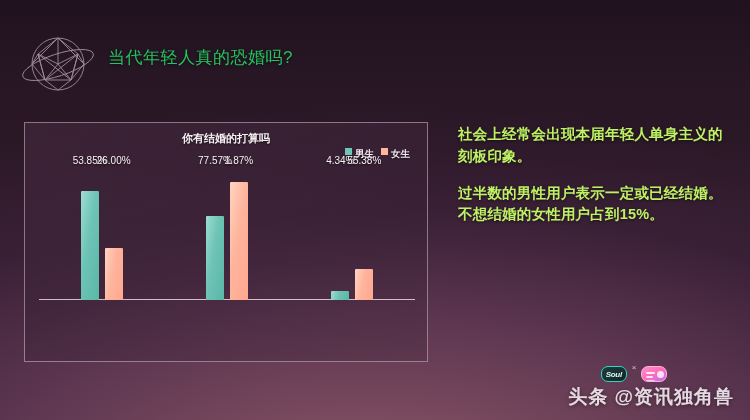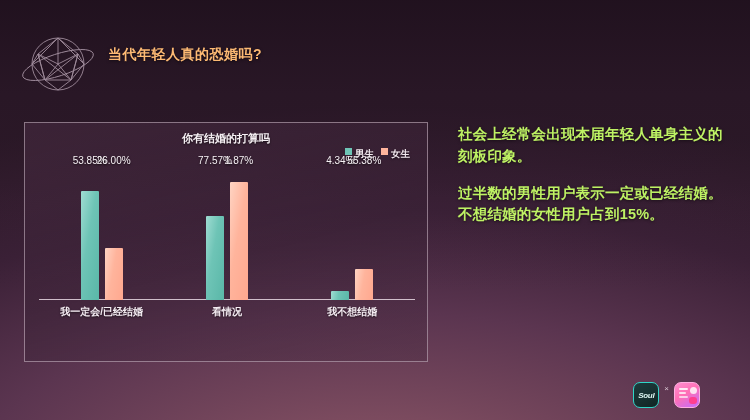--- a/index.html
+++ b/index.html
@@ -18,21 +18,21 @@
   }
   #bg-tint {
     position:absolute; inset:0;
     background:linear-gradient(180deg, rgba(32,17,30,0.92) 0%, rgba(40,22,38,0.55) 22%, rgba(58,32,52,0.12) 48%, rgba(0,0,0,0) 70%);
   }
   
   #header { position:absolute; left:0; top:0; width:750px; height:108px; }
   #globe-logo { position:absolute; left:16px; top:24px; width:84px; height:80px; opacity:.72; }
   #page-title {
     position:absolute; left:108px; top:46px;
-    font-size:14px; font-weight:bold; color:#fdba74;
+    font-size:17px; font-weight:normal; color:#22c55e;
     letter-spacing:.5px;
     text-shadow:0 1px 3px rgba(0,0,0,.55);
   }
   
   #chart-panel {
     position:absolute; left:24px; top:122px; width:404px; height:240px;
     border:1px solid rgba(232,214,226,0.48);
     background:linear-gradient(165deg, rgba(70,42,64,0.62) 0%, rgba(58,34,54,0.50) 55%, rgba(74,44,66,0.40) 100%);
   }
   #chart-title {
@@ -91,21 +91,21 @@
     text-shadow:0 1px 3px rgba(0,0,0,.55);
     margin-bottom:15px;
   }
   .insight-para:last-child { margin-bottom:8px; }
   
   #footer-brand { position:absolute; right:16px; bottom:10px; text-align:right; }
   #app-icons {
     display:flex; align-items:center; justify-content:center; gap:5px;
     margin:0 0 2px 0; padding-right:34px;
   }
-  .app-icon { width:26px; height:26px; border-radius:7px; position:relative; overflow:hidden;margin-top:13px; }
+  .app-icon { width:26px; height:16px; border-radius:7px; position:relative; overflow:hidden;margin-top:13px; }
   #soul-icon {
     background:linear-gradient(150deg,#1e3b3d 0%,#16302f 60%,#102524 100%);
     border:1.3px solid #2fd6c8;
     display:flex; align-items:center; justify-content:center;
   }
   #soul-icon span {
     font-size:8px; color:#dff7f3; font-style:italic; font-weight:bold;
     letter-spacing:-.3px;
   }
   #icon-x { font-size:8px; color:#d9c6d2; }
@@ -192,25 +192,20 @@
           </div>
         </div>
         <div class="bar-wrap">
           <div class="bar female" style="height: 23.8769%;">
             <div class="bar-label">55.38%</div>
           </div>
         </div>
       </div>
     </div>
 
-  <div id="x-labels">
-      <div class="x-label" style="left: 0%; width: 33.3333%;">我一定会/已经结婚</div>
-      <div class="x-label" style="left: 33.3333%; width: 33.3333%;">看情况</div>
-      <div class="x-label" style="left: 66.6667%; width: 33.3333%;">我不想结婚</div>
-    </div>
 </div>
 
 <div id="insights">
     <div class="insight-para">社会上经常会出现本届年轻人单身主义的刻板印象。</div>
     <div class="insight-para">过半数的男性用户表示一定或已经结婚。不想结婚的女性用户占到15%。</div>
   </div>
 
 <div id="footer-brand">
   <div id="app-icons">
     <div class="app-icon" id="soul-icon">
@@ -218,13 +213,14 @@
     </div>
     <div id="icon-x">×</div>
     <div class="app-icon" id="partner-icon">
       <span class="g" style="left:4px;top:5px;width:9px;height:2px;background:rgba(255,255,255,.85)"></span>
       <span class="g" style="left:4px;top:9px;width:7px;height:2px;background:rgba(255,255,255,.75)"></span>
       <span class="g" style="left:4px;top:13px;width:9px;height:2px;background:rgba(255,255,255,.65)"></span>
       <span class="g" style="left:15px;top:4px;width:7px;height:7px;border-radius:50%;background:rgba(255,255,255,.8)"></span>
       <span class="g" style="left:14px;top:14px;width:8px;height:7px;border-radius:3px;background:#ff3f8e"></span>
     </div>
   </div>
+  <div class="wm-text">头条 @资讯独角兽</div>
 </div>
 
 </body></html>

